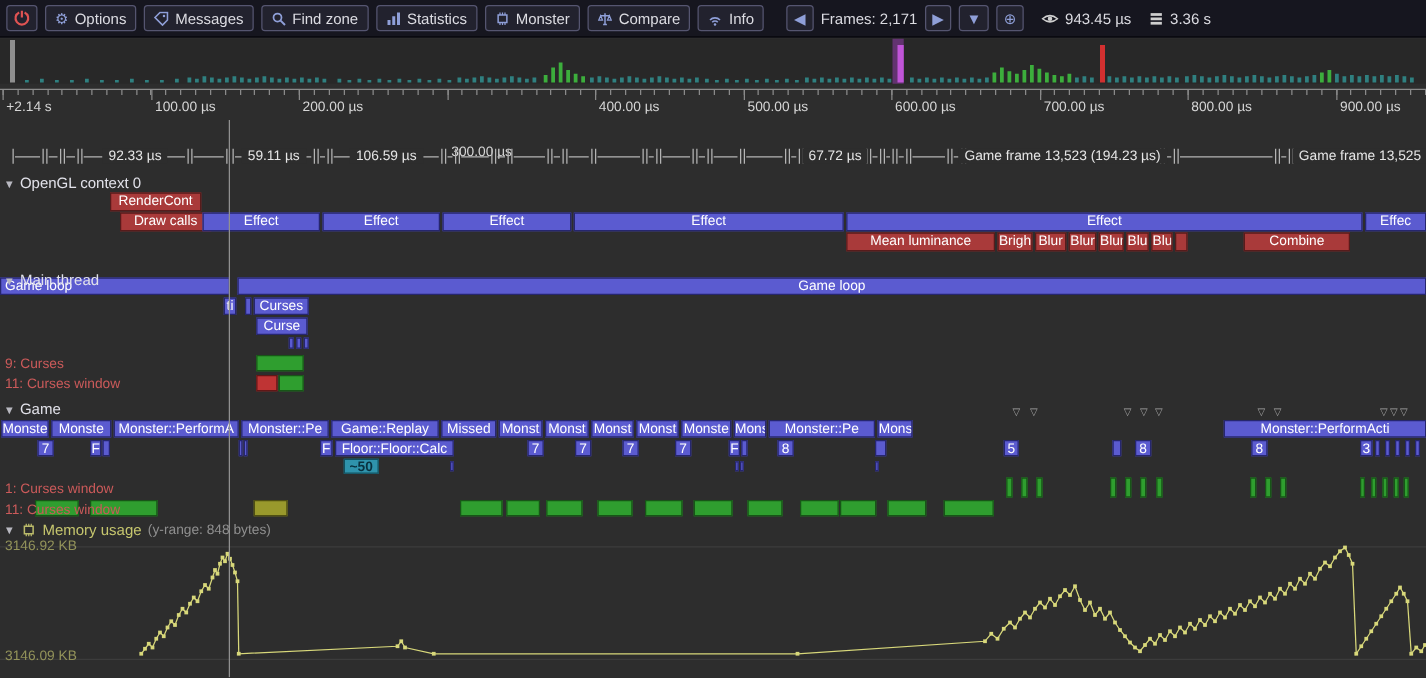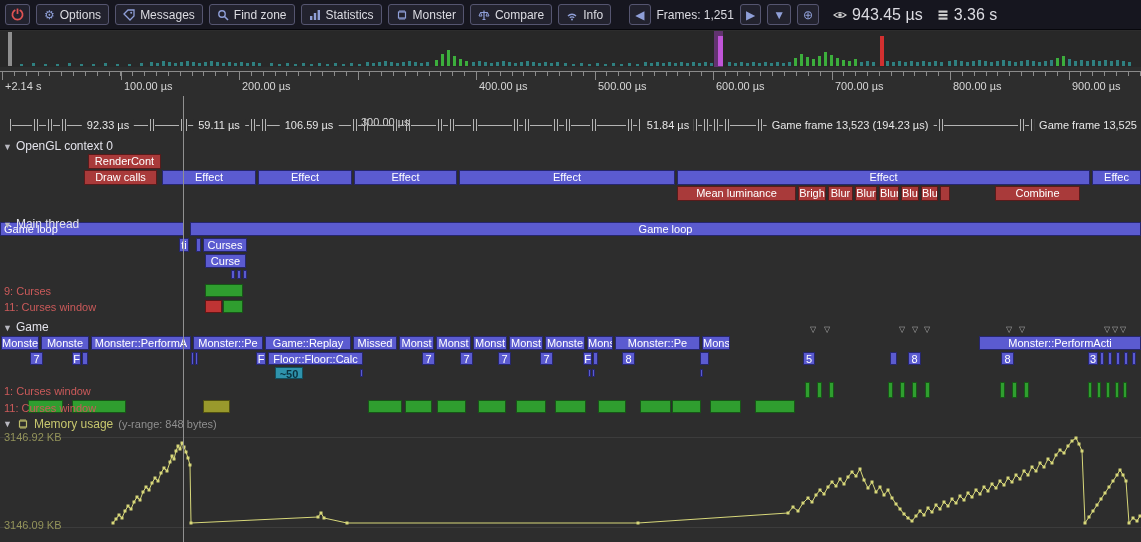--- a/index.html
+++ b/index.html
@@ -3,21 +3,21 @@
 <meta charset="utf-8">
 <style>
 *{box-sizing:border-box;margin:0;padding:0}
 html,body{width:1141px;height:542px;background:#2d2d2d;font-family:"Liberation Sans",sans-serif;overflow:hidden}
 #app{position:relative;width:1141px;height:542px;overflow:hidden;background:#2d2d2d}
 #toolbar{position:absolute;left:0;top:0;width:100%;height:30px;background:#16161f;border-bottom:1px solid #07070c;display:flex;align-items:center;gap:6px;padding:0 5px;z-index:30}
 .tbtn{display:inline-flex;align-items:center;gap:5px;height:21px;padding:0 7px;background:#22222e;border:1px solid #555570;border-radius:3px;color:#dcdce2;font-size:12px;font-family:inherit;cursor:default}
 .tbtn.iconic{padding:0 5px}
 .ticon{color:#8f9fd8;font-size:12px;line-height:1;display:inline-flex;align-items:center}
 .tlabel{color:#dcdce2;font-size:12px}
-.tvalue{display:inline-flex;align-items:center;gap:5px;color:#dcdce2;font-size:16px;margin-left:8px}
+.tvalue{display:inline-flex;align-items:center;gap:5px;color:#dcdce2;font-size:12px;margin-left:8px}
 .tspacer{width:6px}
 #canvas{position:absolute;inset:0;z-index:1}
 #framebars{position:absolute;left:0;top:31px;width:1141px;height:36px;background:#282828;z-index:2}
 .fbar{position:absolute;bottom:1px;width:3px;background:#2f8080;z-index:2}
 .fbar.cg{background:#3cae3c}
 .fbar.cr{background:#d23030;width:4px}
 .fbar.cp{background:#c055d8;width:5px;z-index:3}
 .fbar.cw{background:#8f8f8f;width:4px}
 .fsel{position:absolute;top:0;bottom:0;background:rgba(168,64,200,0.45);z-index:1}
 #ruler{position:absolute;left:0;top:71px;width:1141px;height:24px;border-top:1px solid #8a8a8a;z-index:2}
@@ -55,21 +55,21 @@
 .memline{position:absolute;left:0;width:1141px;height:1px;background:#3c3c3c;z-index:1}
 </style>
 </head>
 <body>
 
 <div id="app">
 
   <div id="canvas">
       <div class="sechead" style="top: 139px;"><span class="arrow">▼</span>OpenGL context 0</div>
       <div class="zone red" style="left: 88px; width: 73px; top: 154px; height: 15px;">RenderCont</div>
-      <div class="zone red" style="left: 84px; width: 73px; top: 170px; height: 15px;">Draw calls</div>
+      <div class="zone red" style="left: 96px; width: 73px; top: 170px; height: 15px;">Draw calls</div>
       <div class="zone purple" style="left: 162px; width: 94px; top: 170px; height: 15px;">Effect</div>
       <div class="zone purple" style="left: 258px; width: 94px; top: 170px; height: 15px;">Effect</div>
       <div class="zone purple" style="left: 354px; width: 103px; top: 170px; height: 15px;">Effect</div>
       <div class="zone purple" style="left: 459px; width: 216px; top: 170px; height: 15px;">Effect</div>
       <div class="zone purple" style="left: 677px; width: 413px; top: 170px; height: 15px;">Effect</div>
       <div class="zone purple" style="left: 1092px; width: 49px; top: 170px; height: 15px;">Effec</div>
       <div class="zone red" style="left: 677px; width: 119px; top: 186px; height: 15px;">Mean luminance</div>
       <div class="zone red" style="left: 798px; width: 28px; top: 186px; height: 15px;">Brigh</div>
       <div class="zone red" style="left: 828px; width: 25px; top: 186px; height: 15px;">Blur</div>
       <div class="zone red" style="left: 855px; width: 22px; top: 186px; height: 15px;">Blur</div>
@@ -531,21 +531,21 @@
       <div class="hline2" style="left: 571px; width: 19px;"></div>
       <div class="vtick2" style="left: 595px;"></div>
       <div class="vtick2" style="left: 628px;"></div>
       <div class="hline2" style="left: 597px; width: 29px;"></div>
       <div class="vtick2" style="left: 631px;"></div>
       <div class="vtick2" style="left: 639px;"></div>
       <div class="hline2" style="left: 633px; width: 4px;"></div>
       <div class="vtick2" style="left: 642px;"></div>
       <div class="vtick2" style="left: 693px;"></div>
       <div class="hline2" style="left: 644px; width: 47px;"></div>
-      <div class="flabel" style="left: 668px;">51.84 µs</div>
+      <div class="flabel" style="left: 668px;">67.72 µs</div>
       <div class="vtick2" style="left: 696px;"></div>
       <div class="vtick2" style="left: 704px;"></div>
       <div class="hline2" style="left: 698px; width: 4px;"></div>
       <div class="vtick2" style="left: 707px;"></div>
       <div class="vtick2" style="left: 714px;"></div>
       <div class="hline2" style="left: 709px; width: 3px;"></div>
       <div class="vtick2" style="left: 717px;"></div>
       <div class="vtick2" style="left: 725px;"></div>
       <div class="hline2" style="left: 719px; width: 4px;"></div>
       <div class="vtick2" style="left: 728px;"></div>
@@ -784,21 +784,21 @@
             <path d="M2 7 a5.5 5.5 0 0 1 8 0 M3.8 8.8 a3 3 0 0 1 4.4 0" fill="none" stroke="#8f9fd8" stroke-width="1.3"></path>
             <circle cx="6" cy="10.5" r="1" fill="#8f9fd8"></circle>
           </svg>
       </span>
       <span>Info</span>
     </button>
     <span class="tspacer"></span>
     <button class="tbtn iconic">
       <span class="ticon">◀</span>
     </button>
-    <span class="tlabel">Frames: 1,251</span>
+    <span class="tlabel">Frames: 2,171</span>
     <button class="tbtn iconic">
       <span class="ticon">▶</span>
     </button>
     <button class="tbtn iconic">
       <span class="ticon">▼</span>
     </button>
     <button class="tbtn iconic">
       <span class="ticon">⊕</span>
     </button>
     <span class="tvalue">

